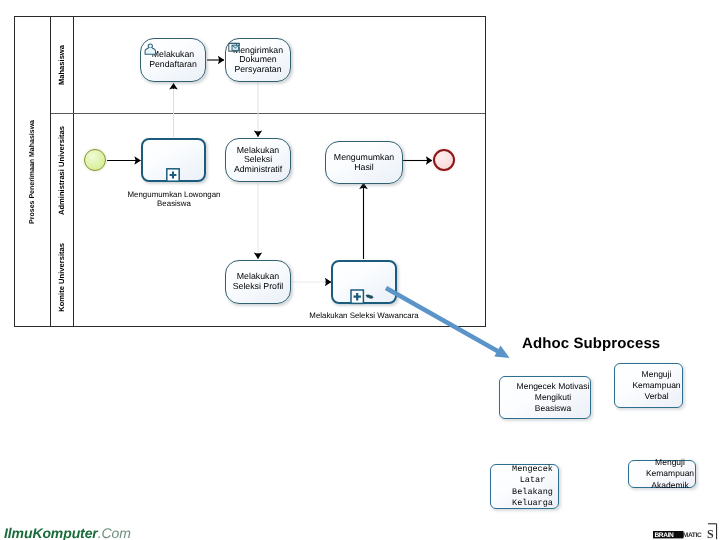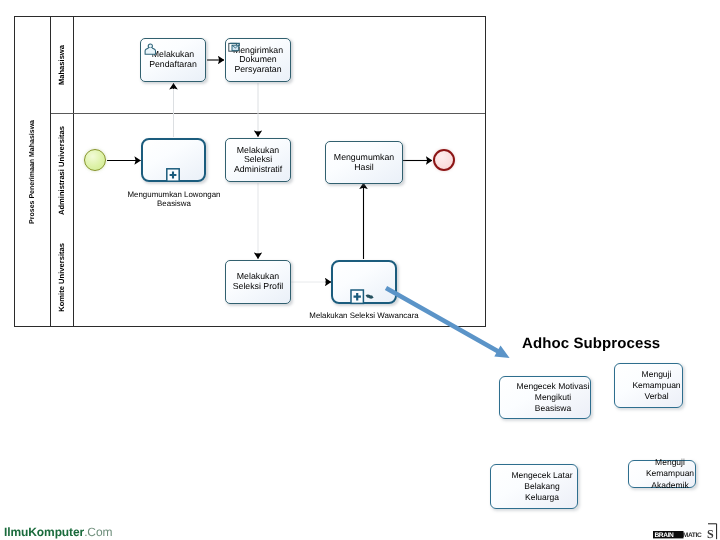--- a/index.html
+++ b/index.html
@@ -18,21 +18,21 @@
   #pool-label span{writing-mode:vertical-rl;transform:rotate(180deg);
         font-size:7px;font-weight:bold;letter-spacing:0px;color:#000;white-space:nowrap;}
   .lane-head{position:absolute;left:36px;width:22.5px;
         border-right:1px solid #2b2b2b;box-sizing:border-box;
         display:flex;align-items:center;justify-content:center;}
   .lane-head span{writing-mode:vertical-rl;transform:rotate(180deg);
         font-size:7.6px;font-weight:bold;color:#000;white-space:nowrap;}
   .lane-sep{position:absolute;left:36px;right:0;height:0;border-top:1px solid #595959;}
 
   
-  .task{position:absolute;box-sizing:border-box;border-radius:5px;
+  .task{position:absolute;box-sizing:border-box;border-radius:14px;
         border:1.3px solid #31606f;
         background:linear-gradient(150deg,#ffffff 0%,#fbfdff 38%,#eaf0f8 100%);
         box-shadow:1.6px 1.6px 2.6px rgba(120,130,140,.32);
         display:flex;align-items:center;justify-content:center;text-align:center;
         color:#000;font-size:8.75px;line-height:9.6px;}
   .task.thick{border-width:2.1px;border-color:#1b5c7d;border-radius:8px;}
   .task .lbl{padding:0 1px;}
   .task .lbl.narrow{max-width:50px;}
 
   .evt{position:absolute;border-radius:50%;box-sizing:border-box;}
@@ -55,22 +55,22 @@
   #callout-title{position:absolute;left:522px;top:335px;font-size:15px;
         font-weight:bold;color:#000;letter-spacing:.1px;}
   .adbox{position:absolute;box-sizing:border-box;border-radius:6px;
         border:1.3px solid #2e6e8e;
         background:linear-gradient(150deg,#ffffff 0%,#fbfdff 40%,#eceff7 100%);
         box-shadow:1.8px 1.8px 2.8px rgba(130,140,150,.3);
         display:flex;align-items:center;justify-content:center;text-align:center;
         color:#000;font-size:8.5px;line-height:11.2px;padding-left:16px;}
 
   
-  #brand{position:absolute;left:4px;top:524.5px;font-size:12px;font-weight:bold;
-         color:#1a6b3c;letter-spacing:-0.1px;white-space:nowrap;}
+  #brand{position:absolute;left:4px;top:524.5px;font-size:14px;font-weight:bold;
+         color:#1a6b3c;letter-spacing:-0.1px;white-space:nowrap;font-style:italic;}
   #brand .dom{color:#6f8f7c;font-weight:normal;}
   #pagenum{position:absolute;left:0;right:0;top:518px;text-align:center;font-size:11px;color:#1a1a1a;}
 
 </style>
 </head>
 <body>
 
 <div id="slide">
 
   <div id="pool">
@@ -176,21 +176,21 @@
     </g>
   </svg>
   <div id="callout-title">Adhoc Subprocess</div>
 
   <div class="adbox" style="left:499px;top:376px;width:92px;height:43px;">
     <span>Mengecek Motivasi Mengikuti Beasiswa</span>
   </div>
   <div class="adbox" style="left:614px;top:363px;width:69px;height:45px;">
     <span>Menguji Kemampuan Verbal</span>
   </div>
-  <div class="adbox" style="left:490px;top:464px;width:88px;height:45px;">
+  <div class="adbox" style="left:490px;top:464px;width:69px;height:45px;font-family:Liberation Mono, monospace;">
     <span>Mengecek Latar Belakang Keluarga</span>
   </div>
   <div class="adbox" style="left:628px;top:460px;width:68px;height:28px;">
     <span>Menguji Kemampuan Akademik</span>
   </div>
 
   <div id="brand"><span>IlmuKomputer</span><span class="dom">.Com</span></div>
 
   <svg id="corner-logo" width="72" height="22" viewBox="0 0 72 22" style="left:648px;top:520px;">
     <rect x="5" y="11.0" width="30.5" height="7.4" fill="#0b0b0b"></rect>

